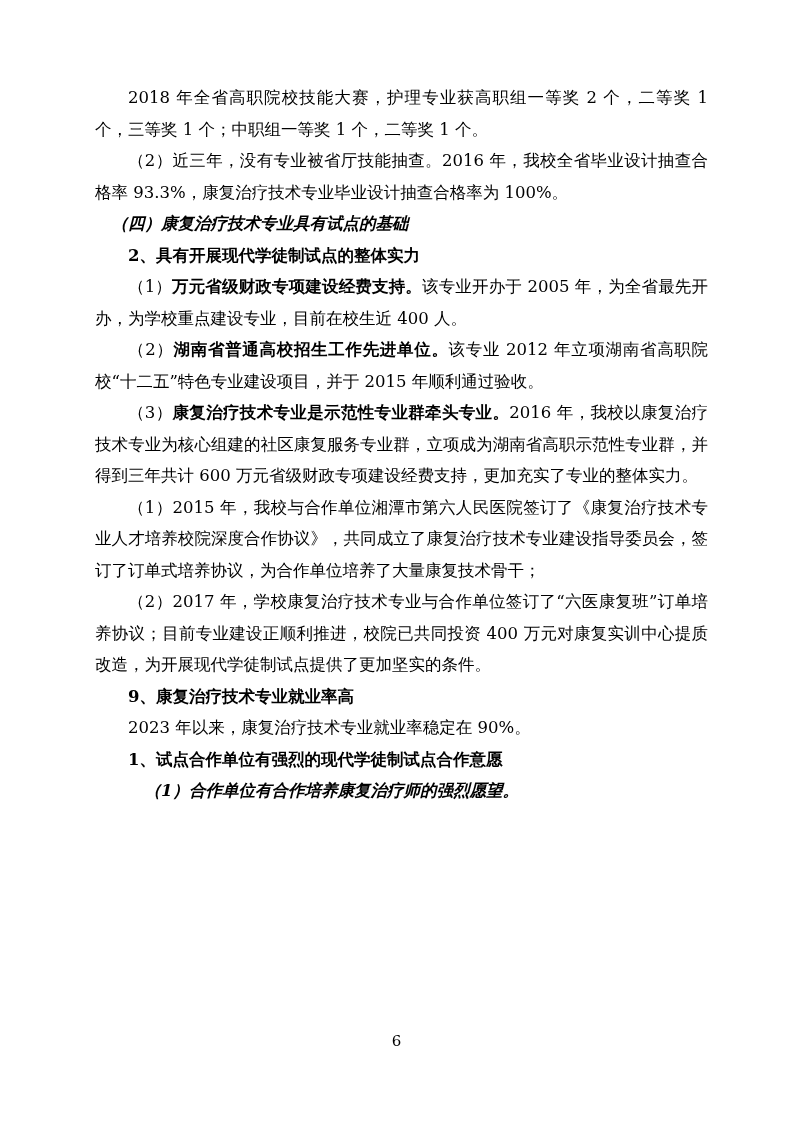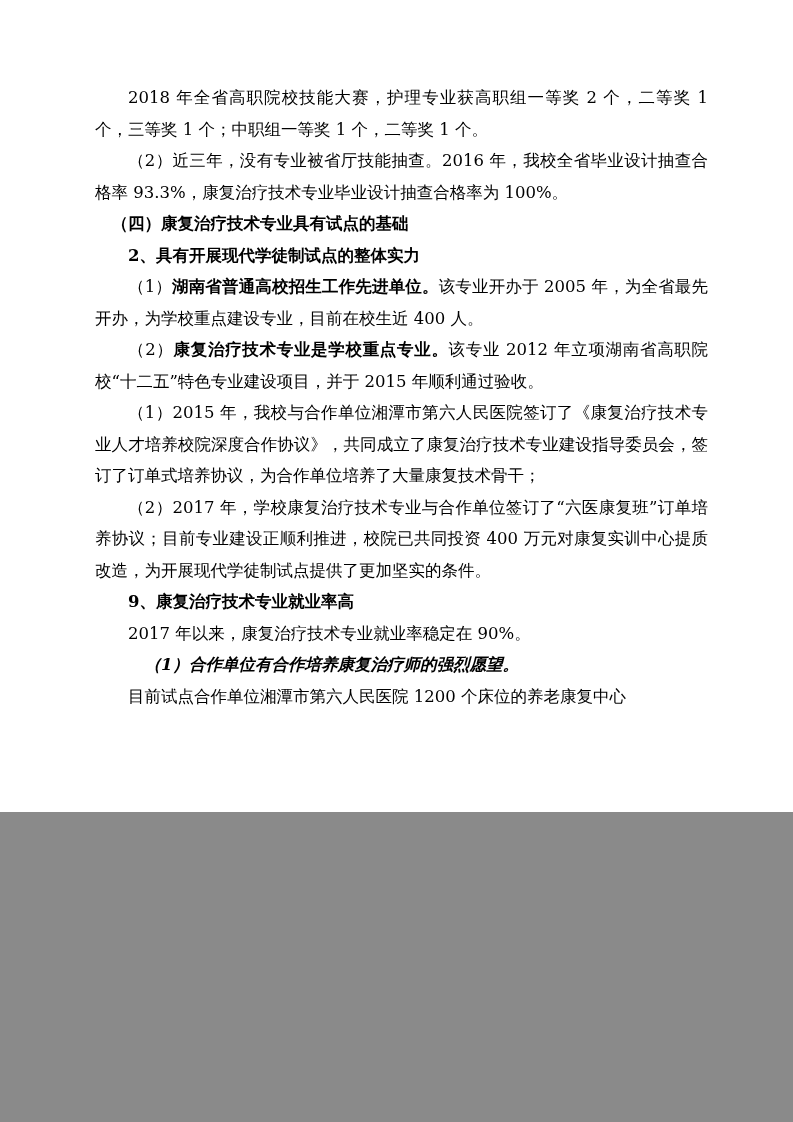--- a/index.html
+++ b/index.html
@@ -3,21 +3,21 @@
 <meta charset="utf-8">
 <style>
   html, body {
     margin: 0;
     padding: 0;
     background: #8a8a8a;
   }
   .page {
     position: relative;
     width: 793px;
-    height: 812px;
+    height: 1122px;
     background: #ffffff;
     margin: 0 auto;
     overflow: hidden;
     box-sizing: border-box;
   }
   .content {
     position: absolute;
     left: 95px;
     top: 82px;
     width: 613px;
@@ -30,20 +30,21 @@
   }
   p {
     margin: 0;
     padding: 0;
   }
   .indent2 {
     text-indent: 2em;
   }
   .indent1 {
     text-indent: 1em;
+    font-style: italic;
   }
   .indent3 {
     text-indent: 3em;
     font-style: italic;
   }
   .bold {
     font-weight: bold;
   }
   b, .b {
     font-weight: bold;
@@ -61,23 +62,24 @@
 </style>
 </head>
 <body>
 
 <div class="page">
   <div class="content">
     <p class="indent2">2018 年全省高职院校技能大赛，护理专业获高职组一等奖 2 个，二等奖 1 个，三等奖 1 个；中职组一等奖 1 个，二等奖 1 个。</p>
     <p class="indent2">（2）近三年，没有专业被省厅技能抽查。2016 年，我校全省毕业设计抽查合格率 93.3%，康复治疗技术专业毕业设计抽查合格率为 100%。</p>
     <p class="indent1 bold">（四）康复治疗技术专业具有试点的基础</p>
     <p class="indent2 bold">2、具有开展现代学徒制试点的整体实力</p>
-    <p class="indent2"><span>（1）</span><b>湖南省普通高校招生工作先进单位。</b><span>该专业开办于 2005 年，为全省最先开办，为学校重点建设专业，目前在校生近 400 人。</span></p>
-    <p class="indent2"><span>（2）</span><b>康复治疗技术专业是学校重点专业。</b><span>该专业 2012 年立项湖南省高职院校“十二五”特色专业建设项目，并于 2015 年顺利通过验收。</span></p>
+    <p class="indent2"><span>（1）</span><b>万元省级财政专项建设经费支持。</b><span>该专业开办于 2005 年，为全省最先开办，为学校重点建设专业，目前在校生近 400 人。</span></p>
+    <p class="indent2"><span>（2）</span><b>湖南省普通高校招生工作先进单位。</b><span>该专业 2012 年立项湖南省高职院校“十二五”特色专业建设项目，并于 2015 年顺利通过验收。</span></p>
+    <p class="indent2"><span>（3）</span><b>康复治疗技术专业是示范性专业群牵头专业。</b><span>2016 年，我校以康复治疗技术专业为核心组建的社区康复服务专业群，立项成为湖南省高职示范性专业群，并得到三年共计 600 万元省级财政专项建设经费支持，更加充实了专业的整体实力。</span></p>
     <p class="indent2">（1）2015 年，我校与合作单位湘潭市第六人民医院签订了《康复治疗技术专业人才培养校院深度合作协议》，共同成立了康复治疗技术专业建设指导委员会，签订了订单式培养协议，为合作单位培养了大量康复技术骨干；</p>
     <p class="indent2">（2）2017 年，学校康复治疗技术专业与合作单位签订了“六医康复班”订单培养协议；目前专业建设正顺利推进，校院已共同投资 400 万元对康复实训中心提质改造，为开展现代学徒制试点提供了更加坚实的条件。</p>
     <p class="indent2 bold">9、康复治疗技术专业就业率高</p>
-    <p class="indent2">2017 年以来，康复治疗技术专业就业率稳定在 90%。</p>
+    <p class="indent2">2023 年以来，康复治疗技术专业就业率稳定在 90%。</p>
+    <p class="indent2 bold">1、试点合作单位有强烈的现代学徒制试点合作意愿</p>
     <p class="indent3 bold">（1）合作单位有合作培养康复治疗师的强烈愿望。</p>
-    <p class="indent2">目前试点合作单位湘潭市第六人民医院 1200 个床位的养老康复中心</p>
   </div>
   <div class="page-number">6</div>
 </div>
 
 </body></html>

